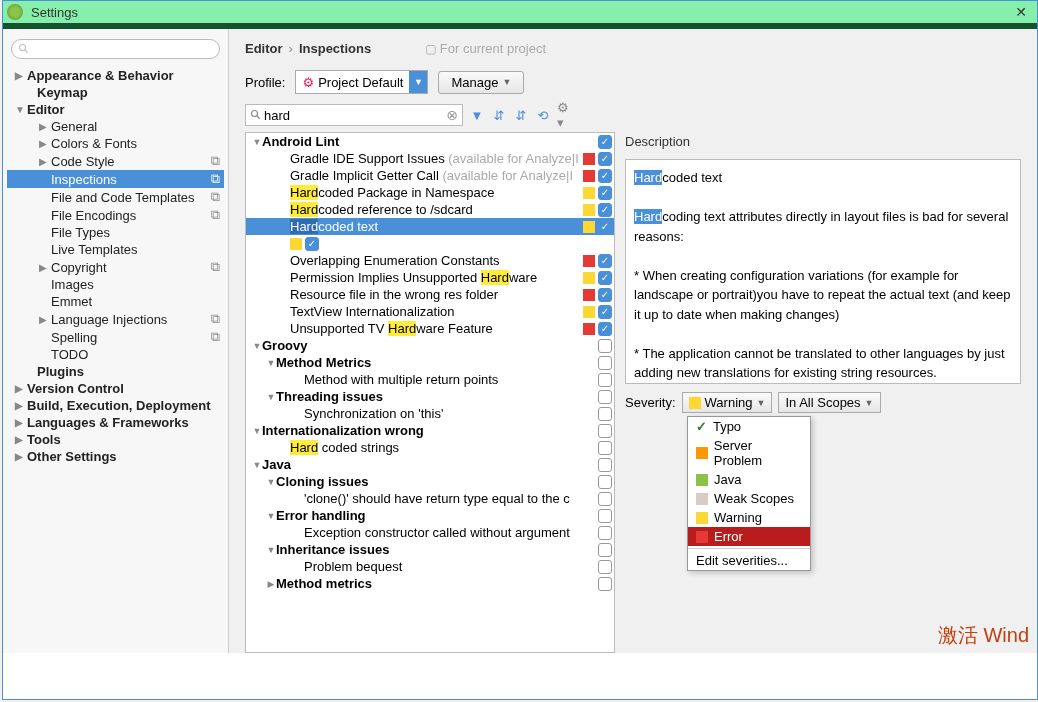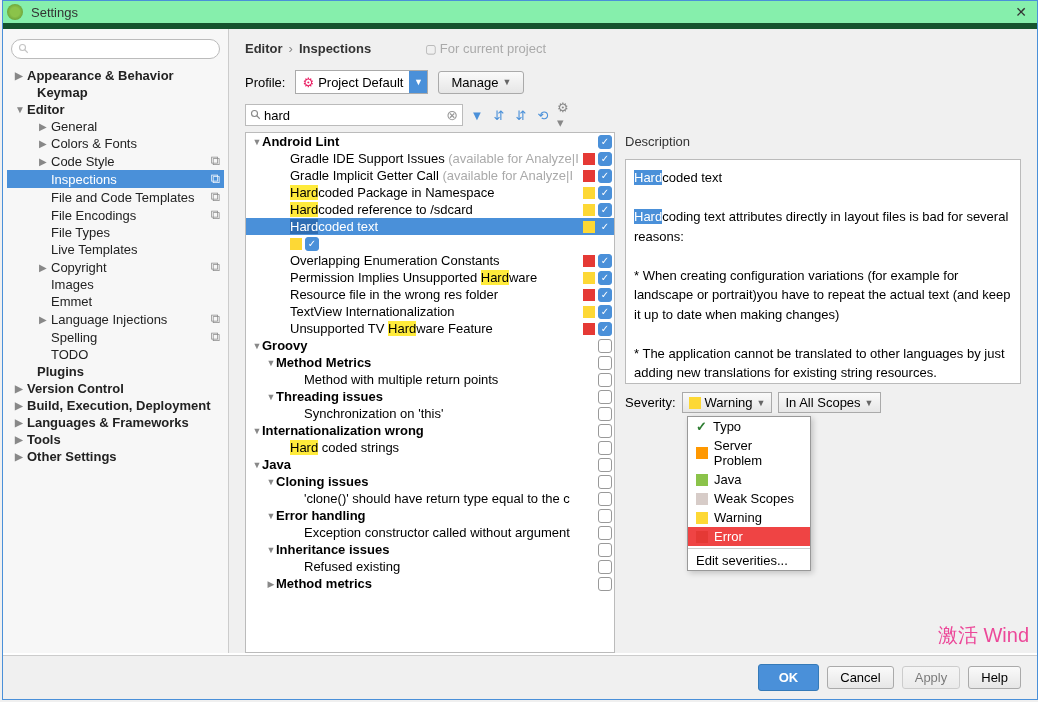--- a/index.html
+++ b/index.html
@@ -57,28 +57,28 @@
 .chk { width: 14px; height: 14px; border: 1px solid #999; border-radius: 3px; margin-left: 2px; display: flex; align-items: center; justify-content: center; font-size: 10px; background: #fff; color: #fff; }
 .chk.on { background: #4a90d9; border-color: #4a90d9; }
 .desc-panel { flex: 1; display: flex; flex-direction: column; gap: 8px; min-width: 0; }
 .desc-box { border: 1px solid #bbb; background: #fff; padding: 8px; font-size: 13px; line-height: 1.5; height: 225px; overflow: hidden; }
 .desc-box .hlb { background: #4a90d9; color: #fff; }
 .sev-row { display: flex; align-items: center; gap: 6px; position: relative; }
 .sev-btn { border: 1px solid #aaa; background: linear-gradient(#fafafa,#e6e6e6); padding: 2px 6px; display: inline-flex; align-items: center; gap: 4px; cursor: pointer; }
 .sev-sq-sm { width: 12px; height: 12px; display: inline-block; }
 .dropdown { position: absolute; top: 24px; left: 62px; background: #fff; border: 1px solid #999; box-shadow: 2px 2px 6px rgba(0,0,0,0.2); z-index: 100; width: 124px; }
 .dropdown .dd-item { display: flex; align-items: center; padding: 2px 8px; gap: 6px; cursor: pointer; }
-.dropdown .dd-item.sel { background: #ef4444; color: #fff; }
+.dropdown .dd-item.sel { background: #b91c1c; color: #fff; }
 .dropdown .dd-sep { border-top: 1px solid #ccc; margin: 2px 0; }
 .dd-typo { color: #2e7d32; font-weight: bold; }
 .sev-orange { background: #ff9800; }
 .sev-green { background: #8bc34a; }
 .sev-tan { background: #d7ccc8; }
 .footer { position: absolute; bottom: 0; left: 0; right: 0; height: 44px; border-top: 1px solid #ccc; background: #f0f0f0; display: flex; align-items: center; justify-content: flex-end; gap: 8px; padding: 0 16px; }
-.watermark { position: absolute; right: 8px; bottom: 50px; color: #ec4899; font-size: 20px; pointer-events: none; }
+.watermark { position: absolute; right: 8px; bottom: 50px; color: #c2410c; font-size: 20px; pointer-events: none; }
 </style>
 </head>
 <body>
 
 <div class="window">
   <div class="titlebar">
     <span class="app-icon"></span>
     <span class="title">Settings</span>
     <span class="close">✕</span>
   </div>
@@ -394,21 +394,21 @@
             </div>
             <div class="insp-row">
               <span class="indent" style="width:20px"></span>
               <span class="arrow">▼</span>
               <span class="label" style="font-weight:bold">Inheritance issues</span>
               <span class="chk"></span>
             </div>
             <div class="insp-row">
               <span class="indent" style="width:48px"></span>
               <span class="arrow"></span>
-              <span class="label">Refused existing</span>
+              <span class="label">Problem bequest</span>
               <span class="chk"></span>
             </div>
             <div class="insp-row">
               <span class="indent" style="width:20px"></span>
               <span class="arrow">▶</span>
               <span class="label" style="font-weight:bold">Method metrics</span>
               <span class="chk"></span>
             </div>
           </div>
 
@@ -462,21 +462,15 @@
               <div class="dd-item" style="">
                   <span>Edit severities...</span>
                 </div>
             </div>
           </div>
         </div>
       </div>
     </div>
   </div>
 
-  <div class="footer">
-    <button class="btn primary">OK</button>
-    <button class="btn">Cancel</button>
-    <button class="btn disabled">Apply</button>
-    <button class="btn">Help</button>
-  </div>
 
   <div class="watermark">激活 Wind</div>
 </div>
 
 </body></html>

